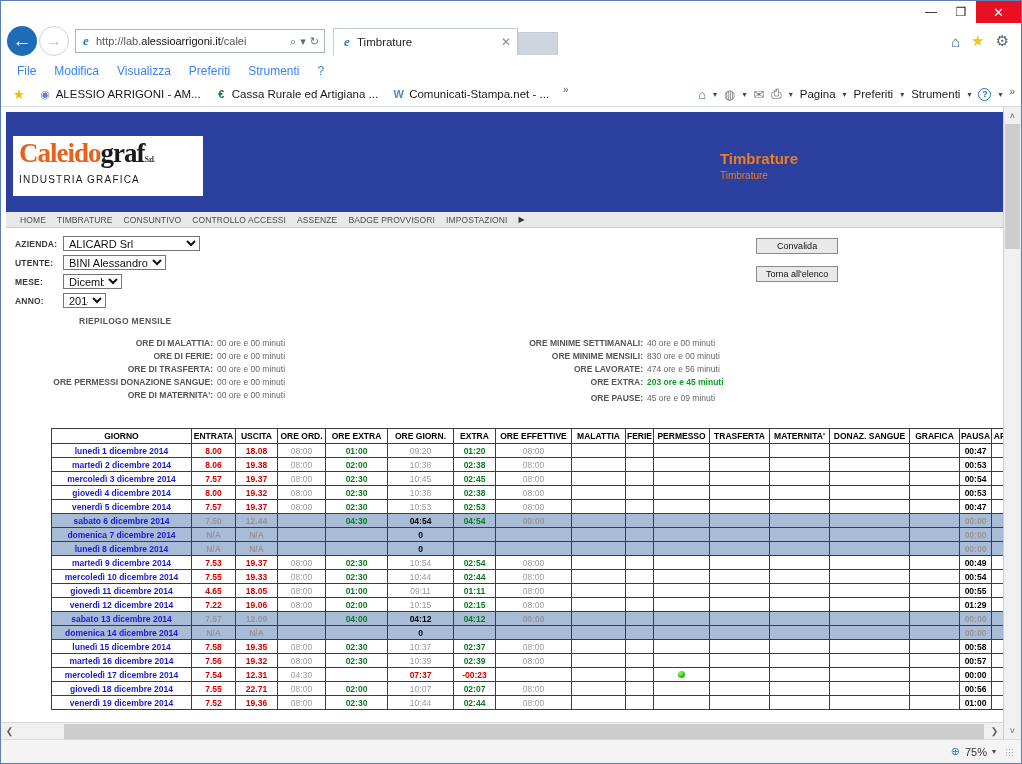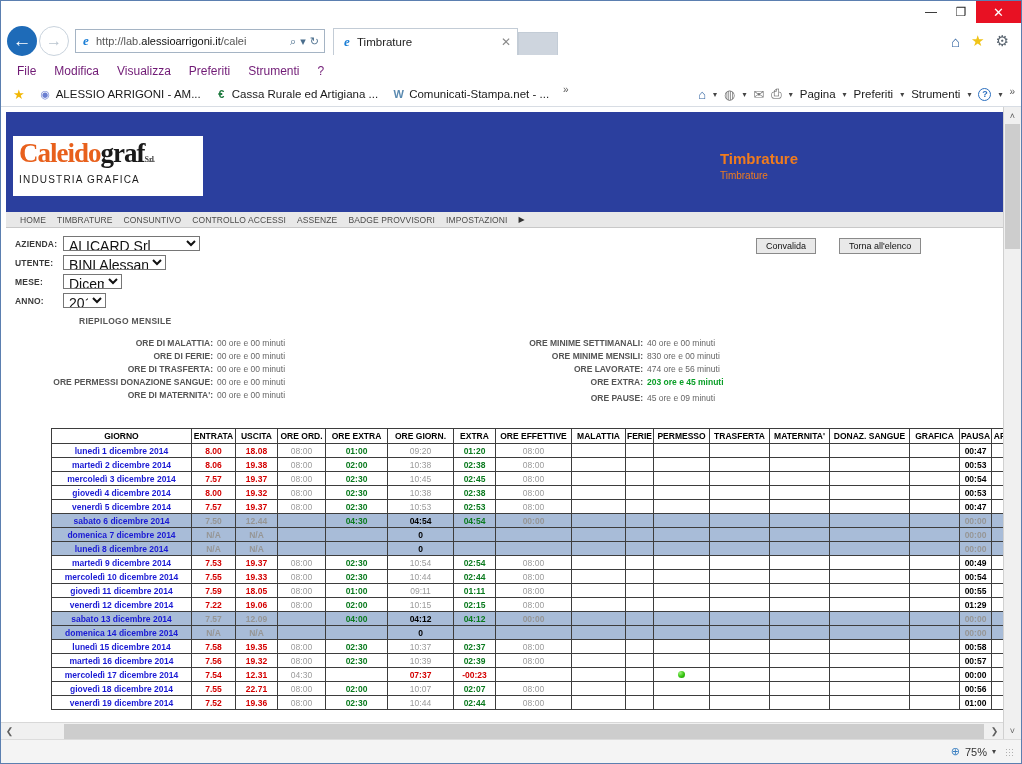--- a/index.html
+++ b/index.html
@@ -69,21 +69,21 @@
   .newtab { width:40px; height:23px; background:#ced5de; border:1px solid #c3ccd6; border-bottom:none; }
   .navicons { margin-left:auto; display:flex; align-items:center; gap:11px; padding-right:6px; }
   .navicons span { font-size:15px; }
   .ic-home { color:#2b5f9e; }
   .ic-star { color:#f0c419; }
   .ic-gear { color:#5a6570; }
 
   
   .menubar {
     height:23px; background:#fff; display:flex; align-items:center;
-    padding-left:16px; gap:18px; font-size:12px; color:#701a75;
+    padding-left:16px; gap:18px; font-size:12px; color:#3b82f6;
     flex:0 0 auto;
   }
   
   .favbar {
     height:25px; background:#fff; display:flex; align-items:center;
     padding-left:12px; gap:14px; font-size:11.5px; color:#1a1a1a;
     flex:0 0 auto; position:relative; border-bottom:1px solid #d8dde4;
   }
   .fav { display:flex; align-items:center; gap:4px; white-space:nowrap; }
   .fav .favico { width:13px;height:13px;flex:0 0 13px; display:flex;align-items:center;justify-content:center;font-size:11px;}
@@ -119,32 +119,32 @@
     display:flex; align-items:center; gap:11px; padding-left:14px;
     font-size:8.5px; color:#4a4a4a; letter-spacing:.1px;
     border-bottom:1px solid #c8c8c8;
   }
   .navmenu .arr { color:#333; font-size:8px; }
 
   .formzone { padding:8px 0 0 14px; position:relative; }
   .frow { display:flex; align-items:center; margin-bottom:4px; font-size:8.5px; }
   .flabel { width:48px; font-weight:bold; color:#3a3a3a; letter-spacing:.2px; }
   select.fsel {
-    font-family:"Liberation Sans", sans-serif; font-size:14px;
+    font-family:"Liberation Sans", sans-serif; font-size:11px;
     height:15px; border:1px solid #767676; background:#fff; color:#111;
     padding:0 1px;
   }
   .sel-az { width:137px; }
   .sel-ut { width:103px; }
   .sel-me { width:59px; }
   .sel-an { width:43px; }
 
   .riepilogo { font-size:8.5px; font-weight:bold; color:#555; margin:8px 0 0 64px; letter-spacing:.3px;}
 
-  .btncol { position:absolute; left:755px; top:10px; display:flex; gap:23px; }
+  .btncol { position:absolute; left:755px; top:10px; display:flex; flex-direction:column; gap:12px; }
   .btn {
     font-family:"Liberation Sans", sans-serif; font-size:9px;
     background:#e9e9e9; border:1px solid #8a8a8a; color:#111;
     padding:2px 9px; cursor:pointer;
   }
 
   .summary { display:flex; margin-top:12px; padding-left:0; }
   .sumcol { font-size:8.5px; }
   .sumcol.left { width:320px; }
   .sumcol.right { width:300px; margin-left:130px; }
@@ -626,21 +626,21 @@
                 <td></td>
                 <td></td>
                 <td></td>
                 <td></td>
                 <td></td>
                 <td class="black">00:54</td>
                 <td></td>
               </tr>
               <tr>
                 <td class="day">giovedì 11 dicembre 2014</td>
-                <td class="red">7.59</td>
+                <td class="red">4.65</td>
                 <td class="red">18.05</td>
                 <td class="dgrey">08:00</td>
                 <td class="green">01:00</td>
                 <td class="dgrey">09:11</td>
                 <td class="green">01:11</td>
                 <td class="dgrey">08:00</td>
                 <td></td>
                 <td></td>
                 <td></td>
                 <td></td>

